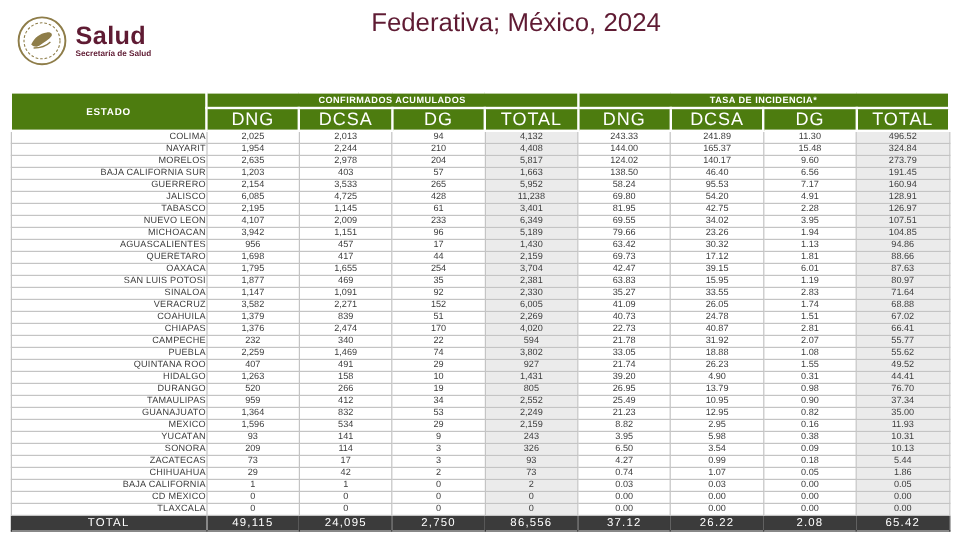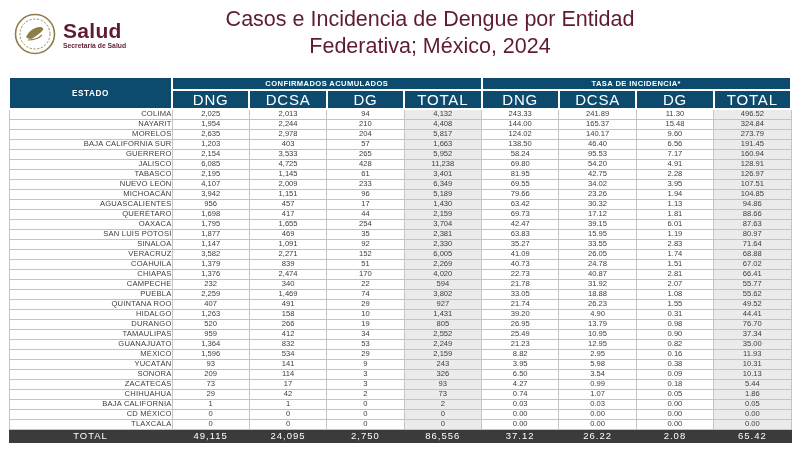--- a/index.html
+++ b/index.html
@@ -15,21 +15,21 @@
   .brand-text .brand-sub { font-size: 6.8px; font-weight: bold; color: #5f1b33; margin-top: 1px; }
 
   .title { position: absolute; top: 6px; left: 130px; width: 600px; text-align: center;
     color: #5f1b33; font-size: 21.5px; line-height: 27px; font-weight: 400; }
 
   
   table { position: absolute; top: 76px; left: 8px; width: 784px;
     border-collapse: collapse; table-layout: fixed; }
   col.c-estado { width: 163px; }
 
-  th { background: #0c4a6e; color: #ffffff; border: 2px solid #ffffff; font-weight: bold; }
+  th { background: #4d7c0f; color: #ffffff; border: 2px solid #ffffff; font-weight: bold; }
   th.group { height: 13px; font-size: 7.6px; letter-spacing: 0.4px; }
   th.sub { height: 17px; font-size: 15px; font-weight: normal; letter-spacing: 0.8px; }
   th.estado { font-size: 8.2px; letter-spacing: 0.6px; }
 
   td { border: 1px solid #c4c4c4; height: 10px; font-size: 7.6px; line-height: 8px;
     color: #3c3c3c; white-space: nowrap; overflow: hidden; }
   td.state { text-align: right; padding-left: 4px; letter-spacing: 0.2px; }
   td.num { text-align: center; }
   td.shade { background: #ebebeb; }
 
@@ -49,21 +49,20 @@
       <path d="M14 27 C18 27 24 26 28 22" fill="none" stroke="#8e7d49" stroke-width="1.1"></path>
       <circle cx="26.5" cy="15.5" r="1.1" fill="#8e7d49"></circle>
     </svg>
     <div class="brand-text">
       <div class="brand">Salud</div>
       <div class="brand-sub">Secretaría de Salud</div>
     </div>
   </div>
 
   <div class="title">
-    <div>Casos e Incidencia de Dengue por Entidad</div>
     <div>Federativa; México, 2024</div>
   </div>
 
   <table>
     <colgroup>
       <col class="c-estado">
       <col>
         <col>
         <col>
         <col>

